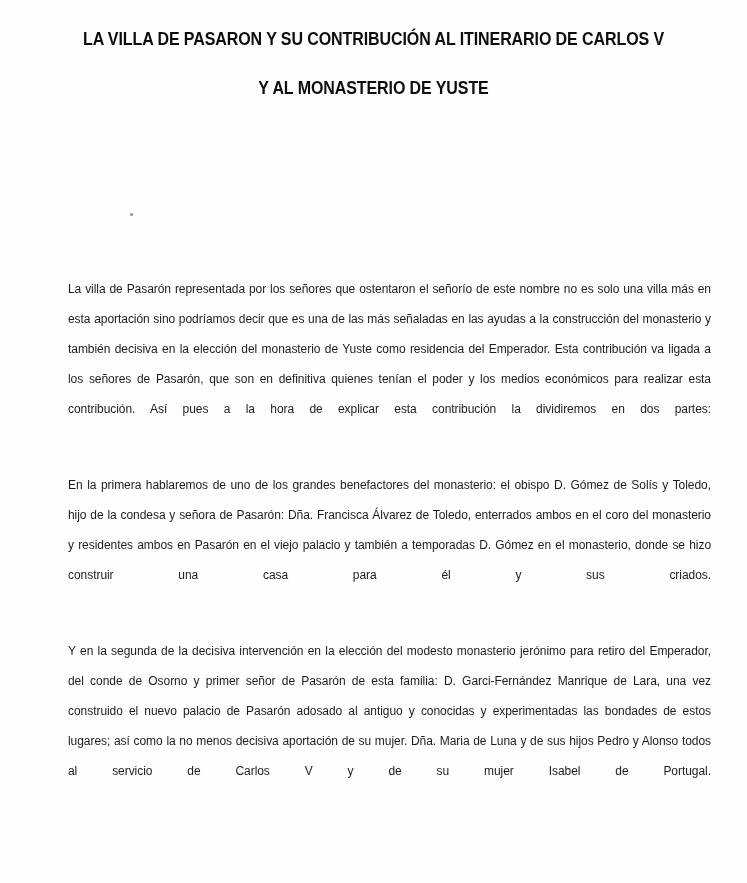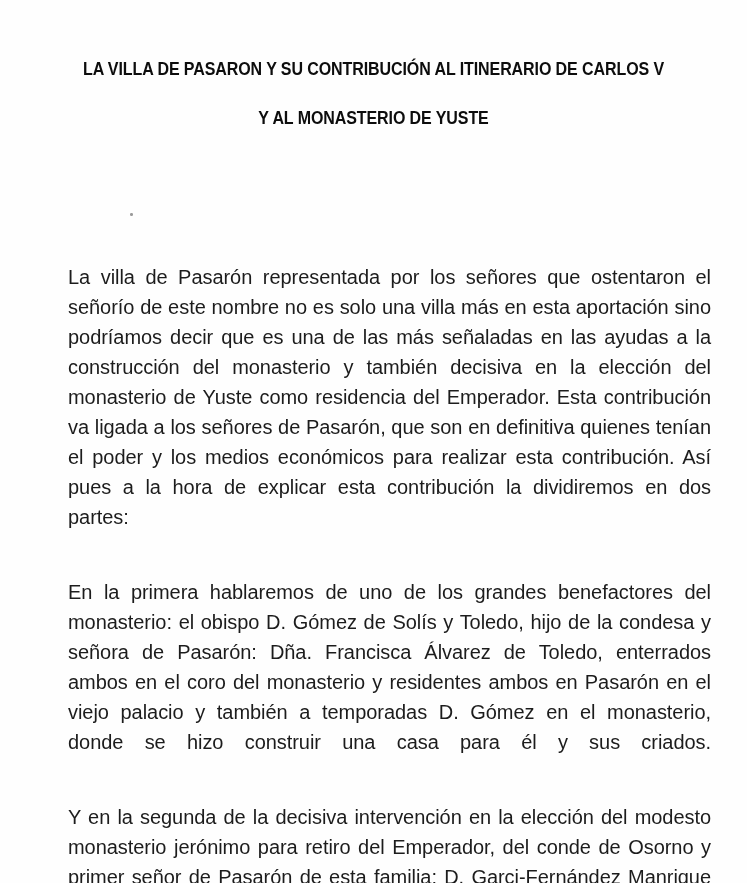--- a/index.html
+++ b/index.html
@@ -19,21 +19,21 @@
 
   .page {
     position: absolute;
     inset: 0;
     background: #fefefe;
   }
 
   
   .doc-title {
     position: absolute;
-    top: 56px;
+    top: 26px;
     left: 0;
     width: 747px;
     text-align: center;
   }
   .title-line {
     display: block;
     font-family: "Liberation Sans", "DejaVu Sans", sans-serif;
     font-weight: bold;
     font-size: 17.5px;
     line-height: 26px;
@@ -60,22 +60,22 @@
   }
 
   
   .body-text {
     position: absolute;
     left: 68px;
     top: 258px;
     width: 643px;
   }
   .para {
-    margin: 4px 0 15px 0;
-    font-size: 20px;
+    margin: 16px 0 15px 0;
+    font-size: 12px;
     line-height: 30px;
     text-align: justify;
     text-justify: inter-word;
     letter-spacing: -0.05px;
     word-spacing: 0.2px;
     color: #1c1c1c;
   }
   .para:last-child {
     margin-bottom: 0;
   }

